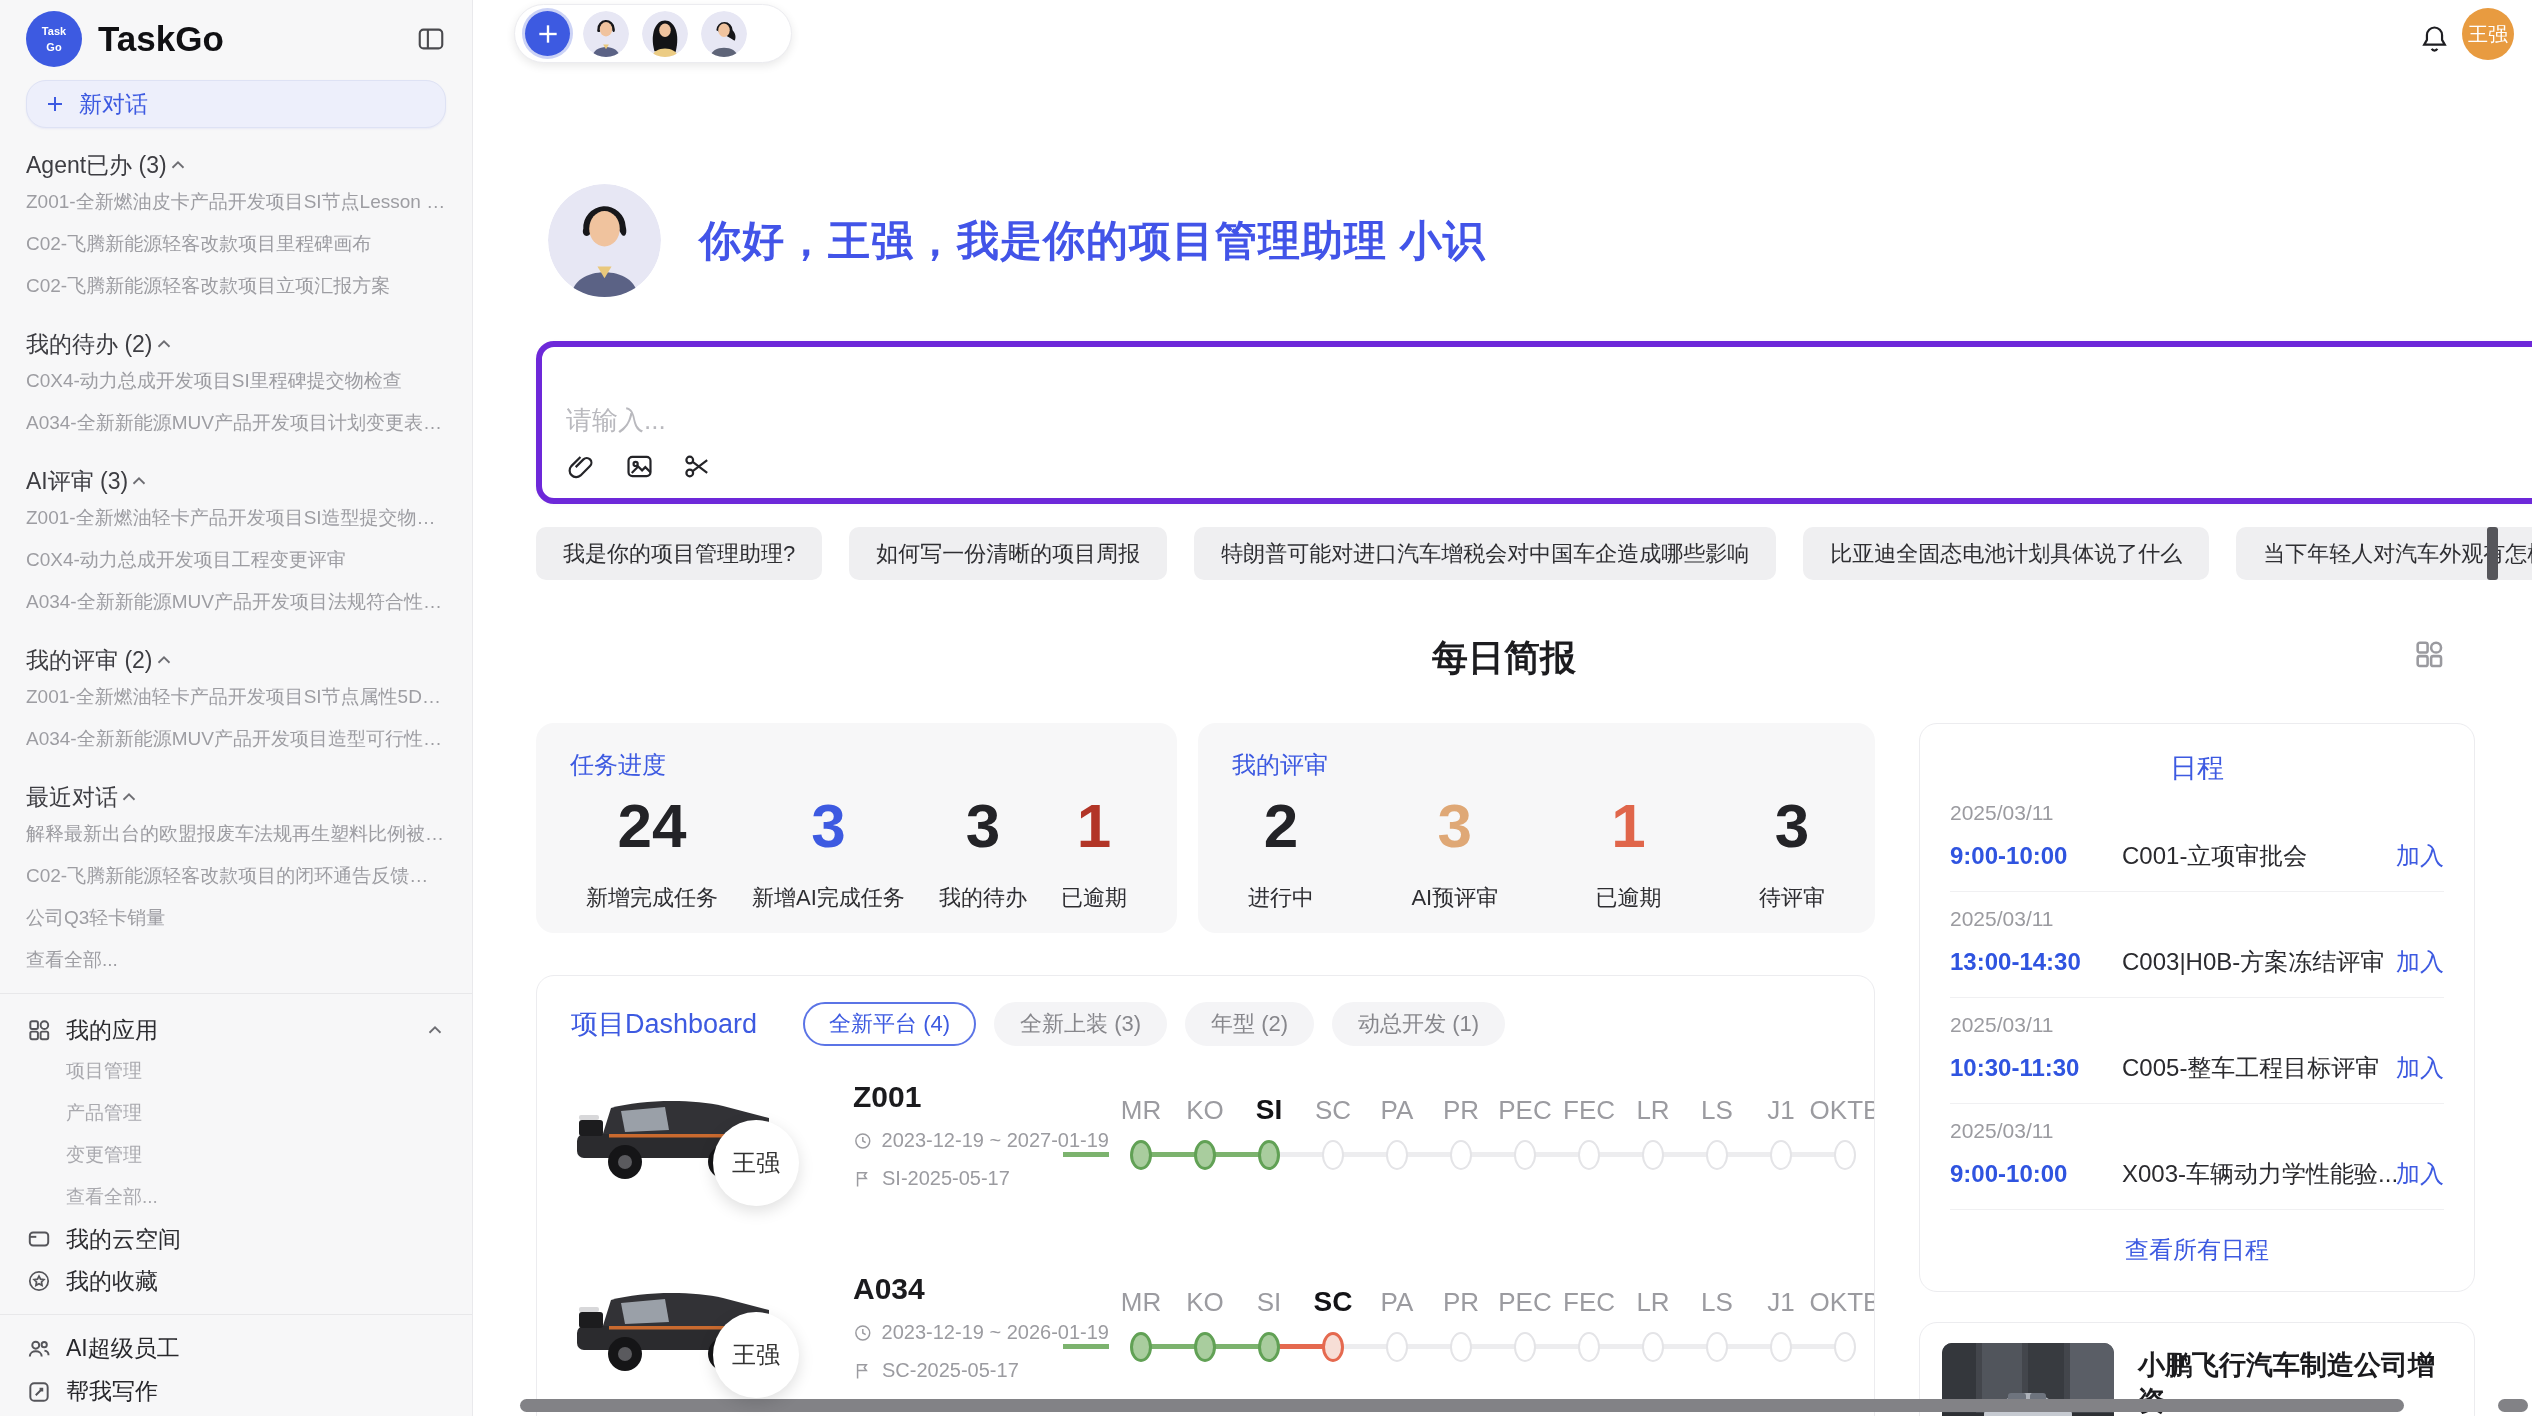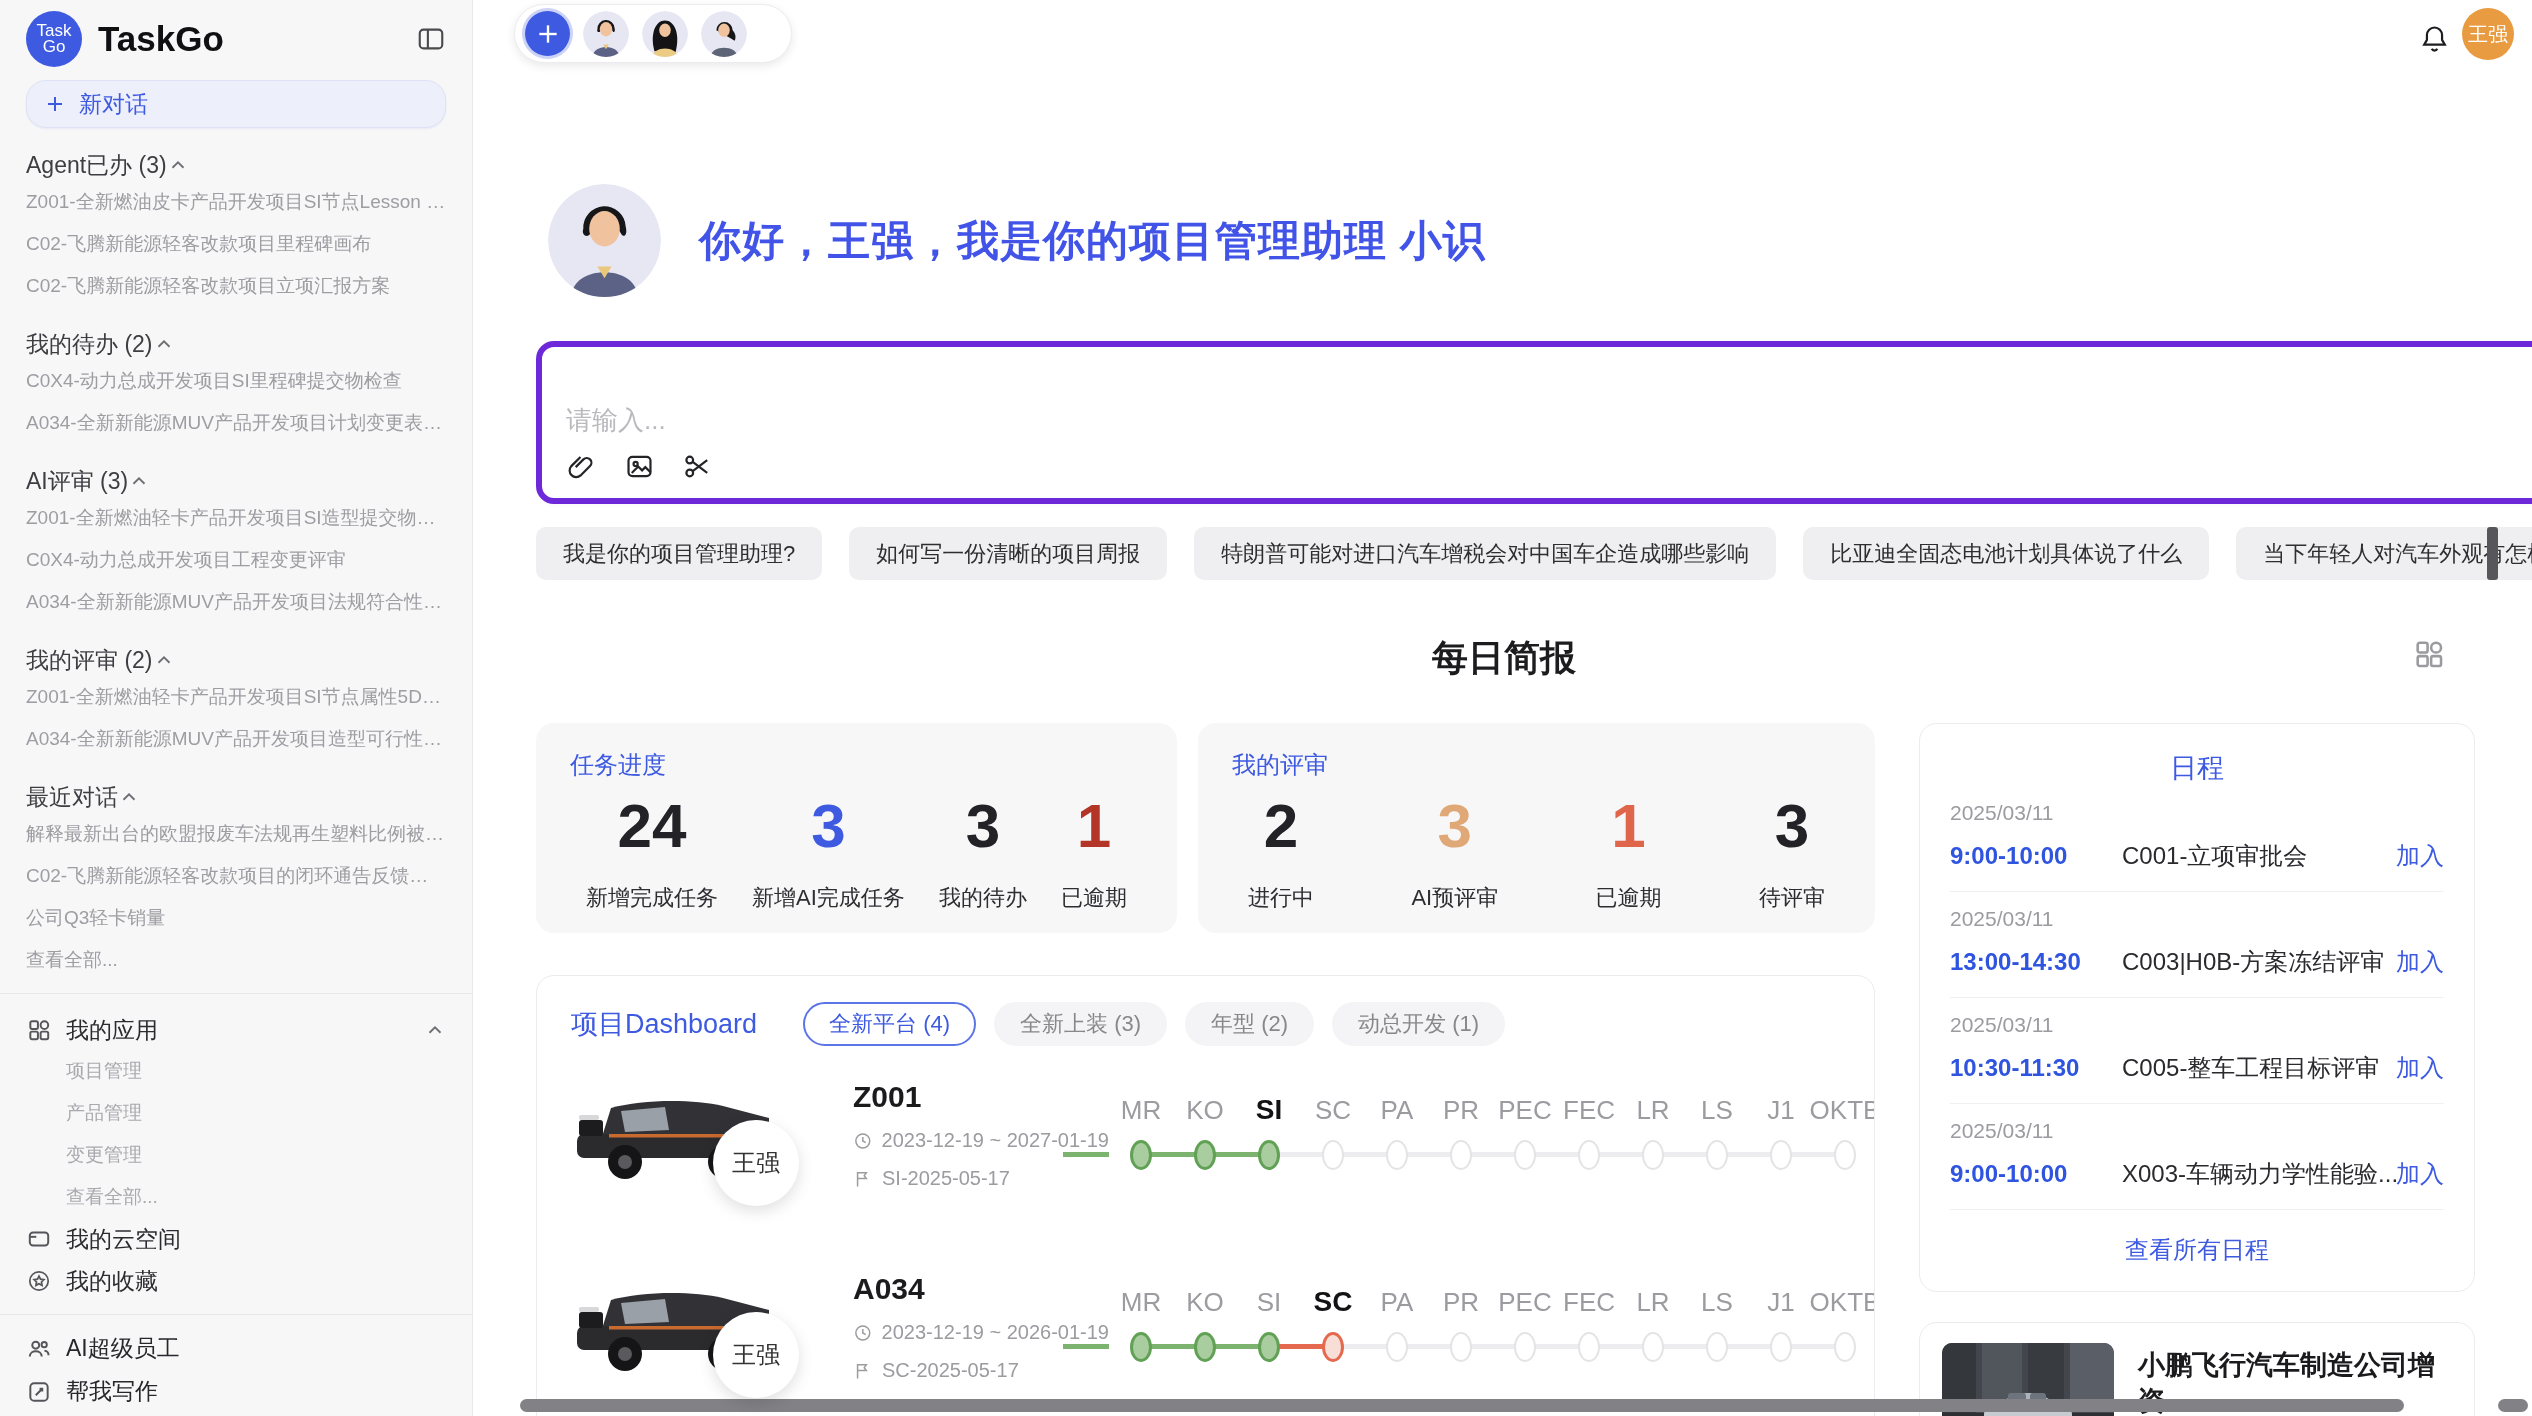--- a/index.html
+++ b/index.html
@@ -5,21 +5,21 @@
   html,body{margin:0;padding:0;}
   body{width:2532px;height:1416px;overflow:hidden;position:relative;background:#fff;
        font-family:"Liberation Sans",sans-serif;color:#222;}
   svg{display:block;}
   
   .sidebar{position:absolute;left:0;top:0;width:473px;height:1416px;background:#f7f7f8;
            border-right:1px solid #e9e9ec;box-sizing:border-box;padding:8px 26px 0 26px;}
   .logo-row{display:flex;align-items:center;height:62px;}
   .logo-circle{width:56px;height:56px;border-radius:50%;background:#3D5AE1;color:#fff;
                display:flex;flex-direction:column;align-items:center;justify-content:center;
-               font-size:17px;line-height:16px;font-weight:normal;flex-shrink:0;}
+               font-size:11px;line-height:16px;font-weight:bold;flex-shrink:0;}
   .app-title{font-size:35px;font-weight:bold;color:#101013;margin-left:16px;flex:1;}
   .collapse-btn{color:#4a4a4e;cursor:pointer;}
   .new-chat-btn{margin-top:10px;height:46px;border:1px solid #dee2f4;background:#edeffb;
                 border-radius:20px;display:flex;align-items:center;gap:12px;padding:0 16px;
                 color:#3D5AE1;font-size:23px;box-shadow:0 1px 2px rgba(60,80,220,.08);cursor:pointer;}
   .grp-hdr{display:flex;align-items:center;margin-top:21px;
            font-size:23px;color:#3d3d42;height:32px;}
   .grp-hdr .chev{color:#6e6e73;}
   .side-item{font-size:19px;color:#9d9da2;line-height:42px;white-space:nowrap;overflow:hidden;
              text-overflow:ellipsis;cursor:pointer;}

